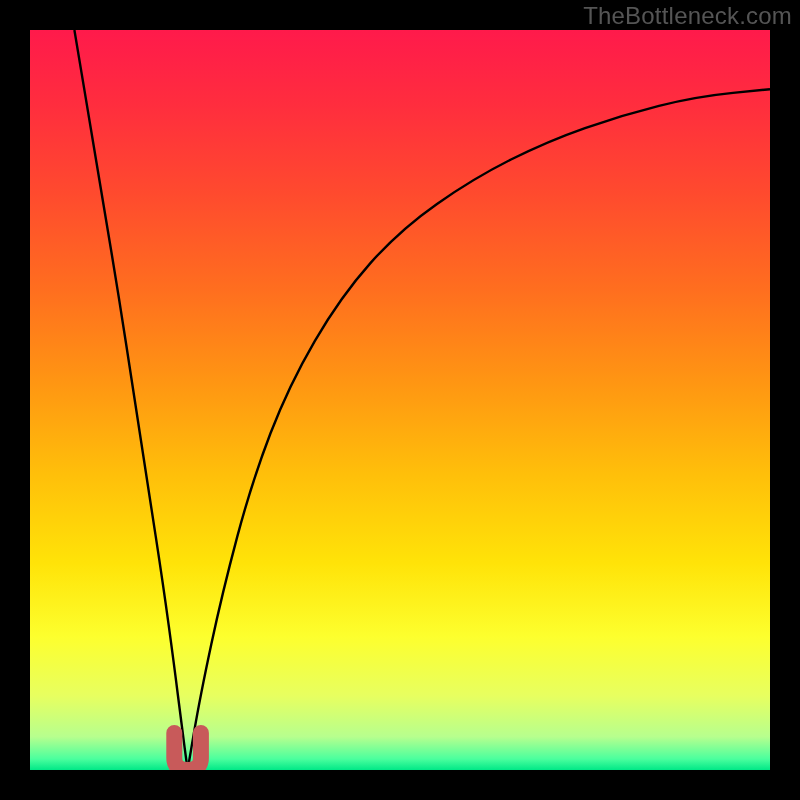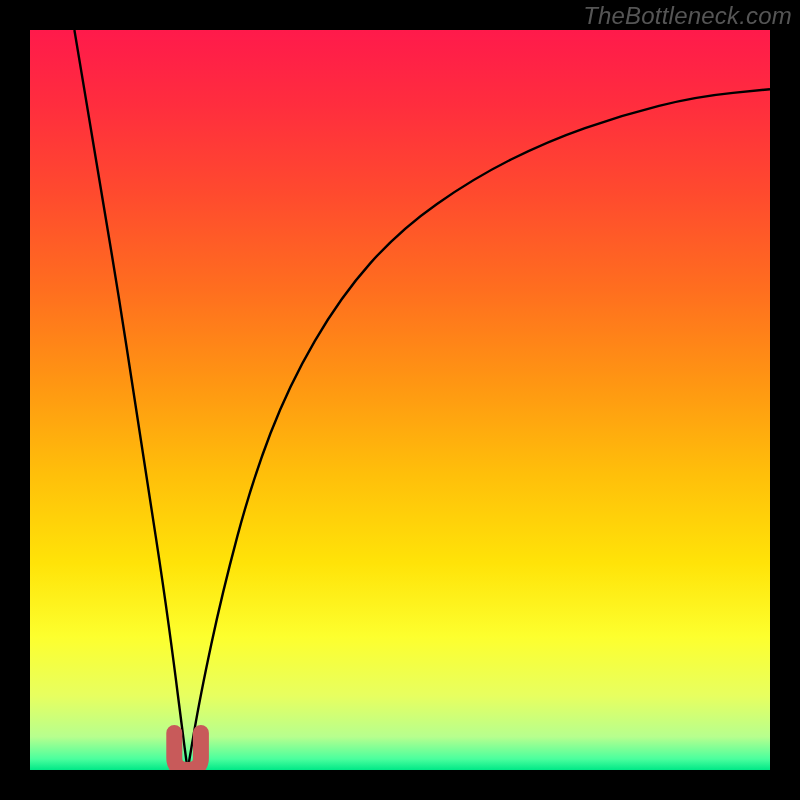--- a/index.html
+++ b/index.html
@@ -9,21 +9,20 @@
     height: 800px;
     overflow: hidden;
     background: #000;
     font-family: Arial, Helvetica, sans-serif;
   }
   .outer {
     position: relative;
     width: 800px;
     height: 800px;
     background: #000;
-    font-style: italic;
   }
   .plot-area {
     position: absolute;
     left: 30px;
     top: 30px;
     width: 740px;
     height: 740px;
     overflow: hidden;
   }
   .gradient-bg {

